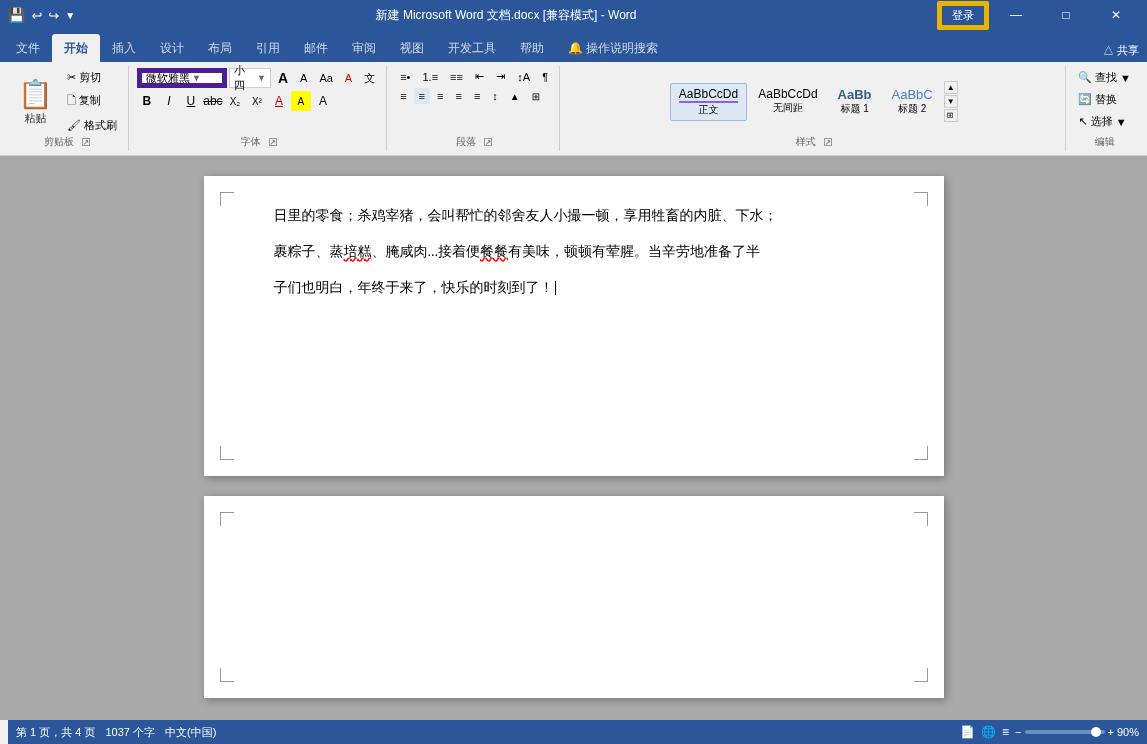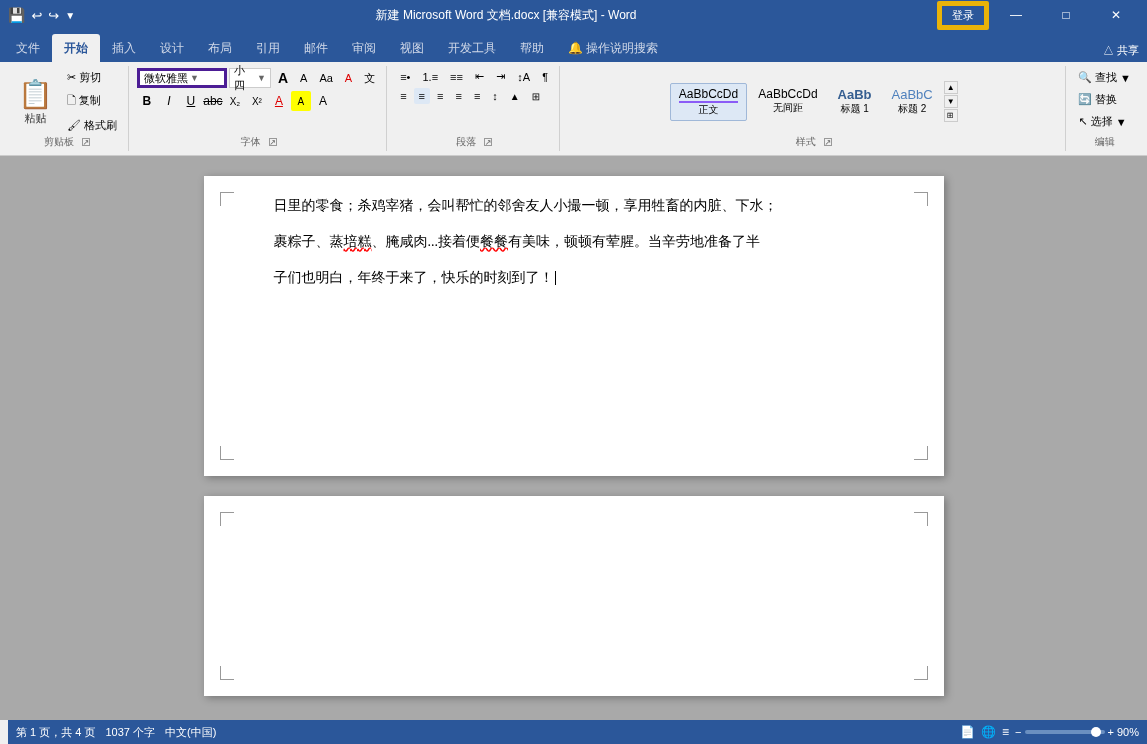--- a/index.html
+++ b/index.html
@@ -160,21 +160,21 @@
       gap: 20px;
     }
 
     
     .page {
       background: white;
       width: 740px;
       min-height: 300px;
       box-shadow: 2px 2px 8px rgba(0,0,0,0.3);
       position: relative;
-      padding: 16px 70px;
+      padding: 26px 70px;
     }
 
     .page-content {
       font-size: 14px;
       line-height: 2;
       color: #000;
       font-family: 'SimSun', serif;
     }
 
     .page-content p { margin-bottom: 8px; }
@@ -233,21 +233,21 @@
       width: 0;
       height: 1em;
       border-right: 1px solid black;
       vertical-align: text-bottom;
       margin-left: 1px;
     }
 
     
     .font-name-box {
       display: flex; align-items: center;
-      border: 3px solid #4c1d95;
+      border: 5px solid #4c1d95;
       background: white;
       padding: 1px 4px;
       font-size: 11px;
       width: 90px;
       height: 20px;
       gap: 2px;
     }
     .font-size-box {
       display: flex; align-items: center;
       border: 1px solid #ccc;

